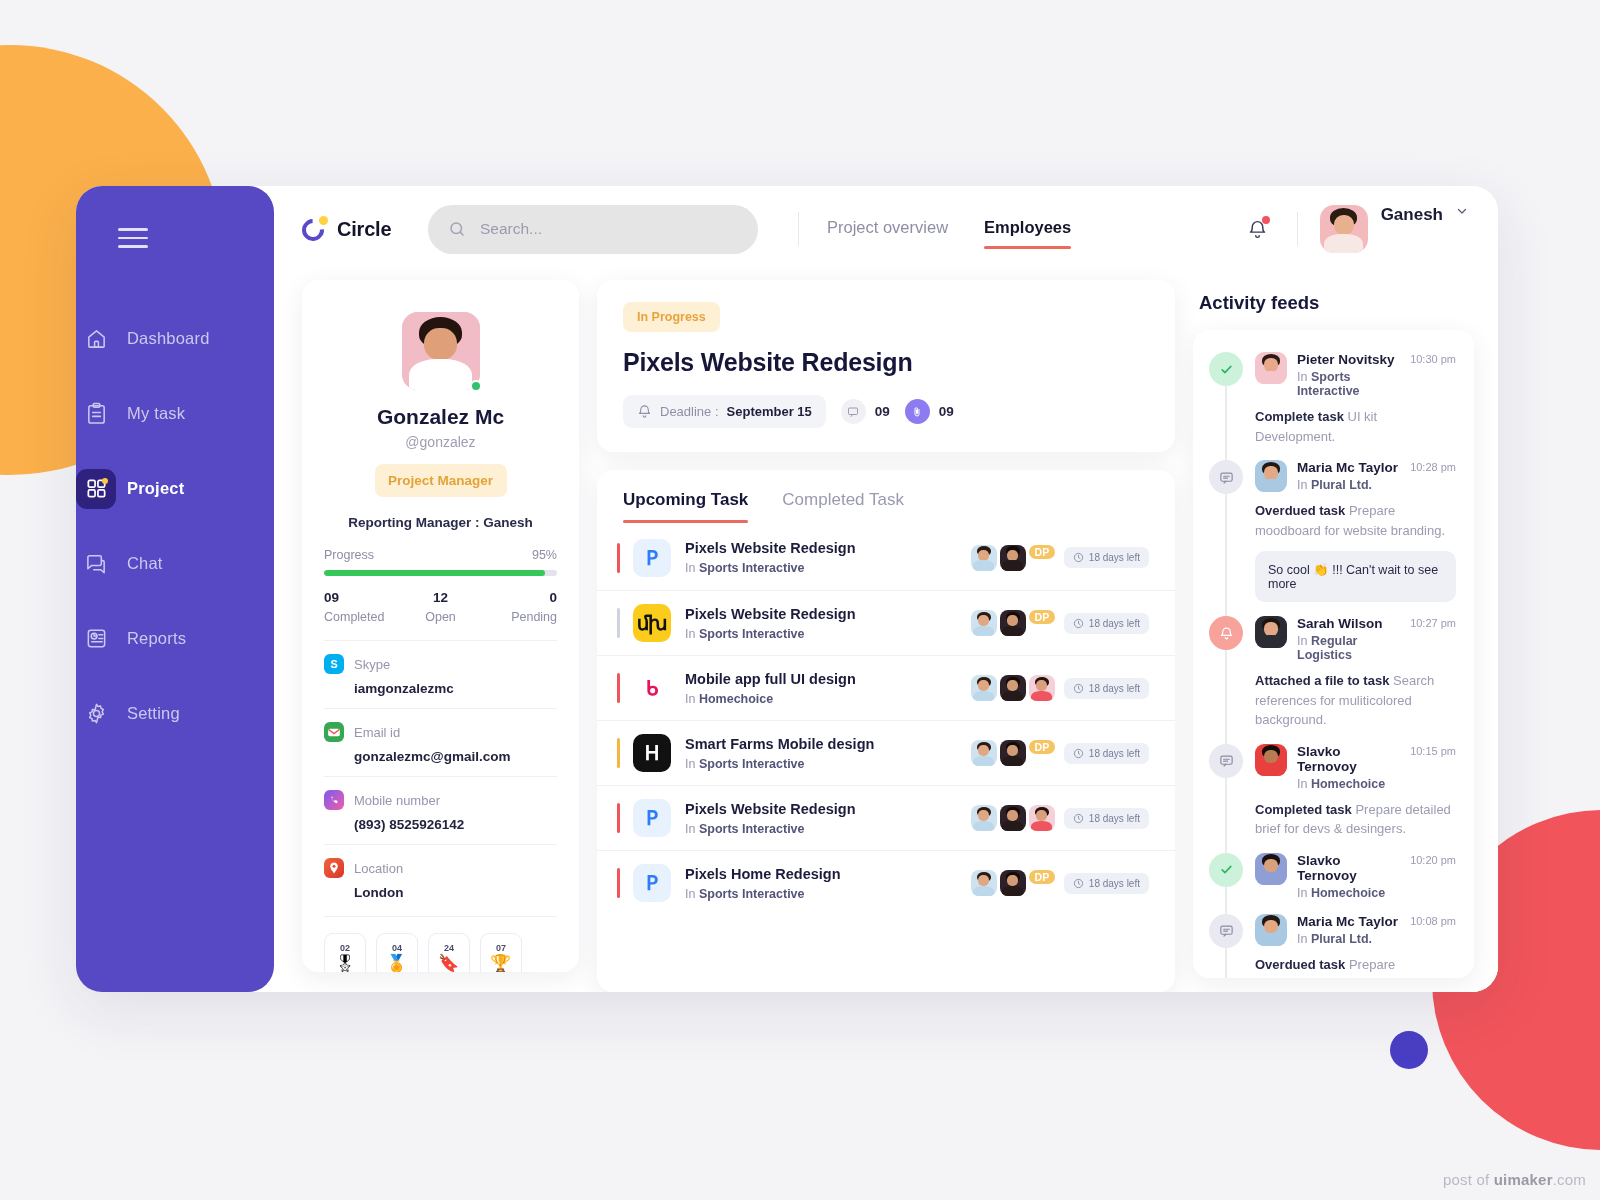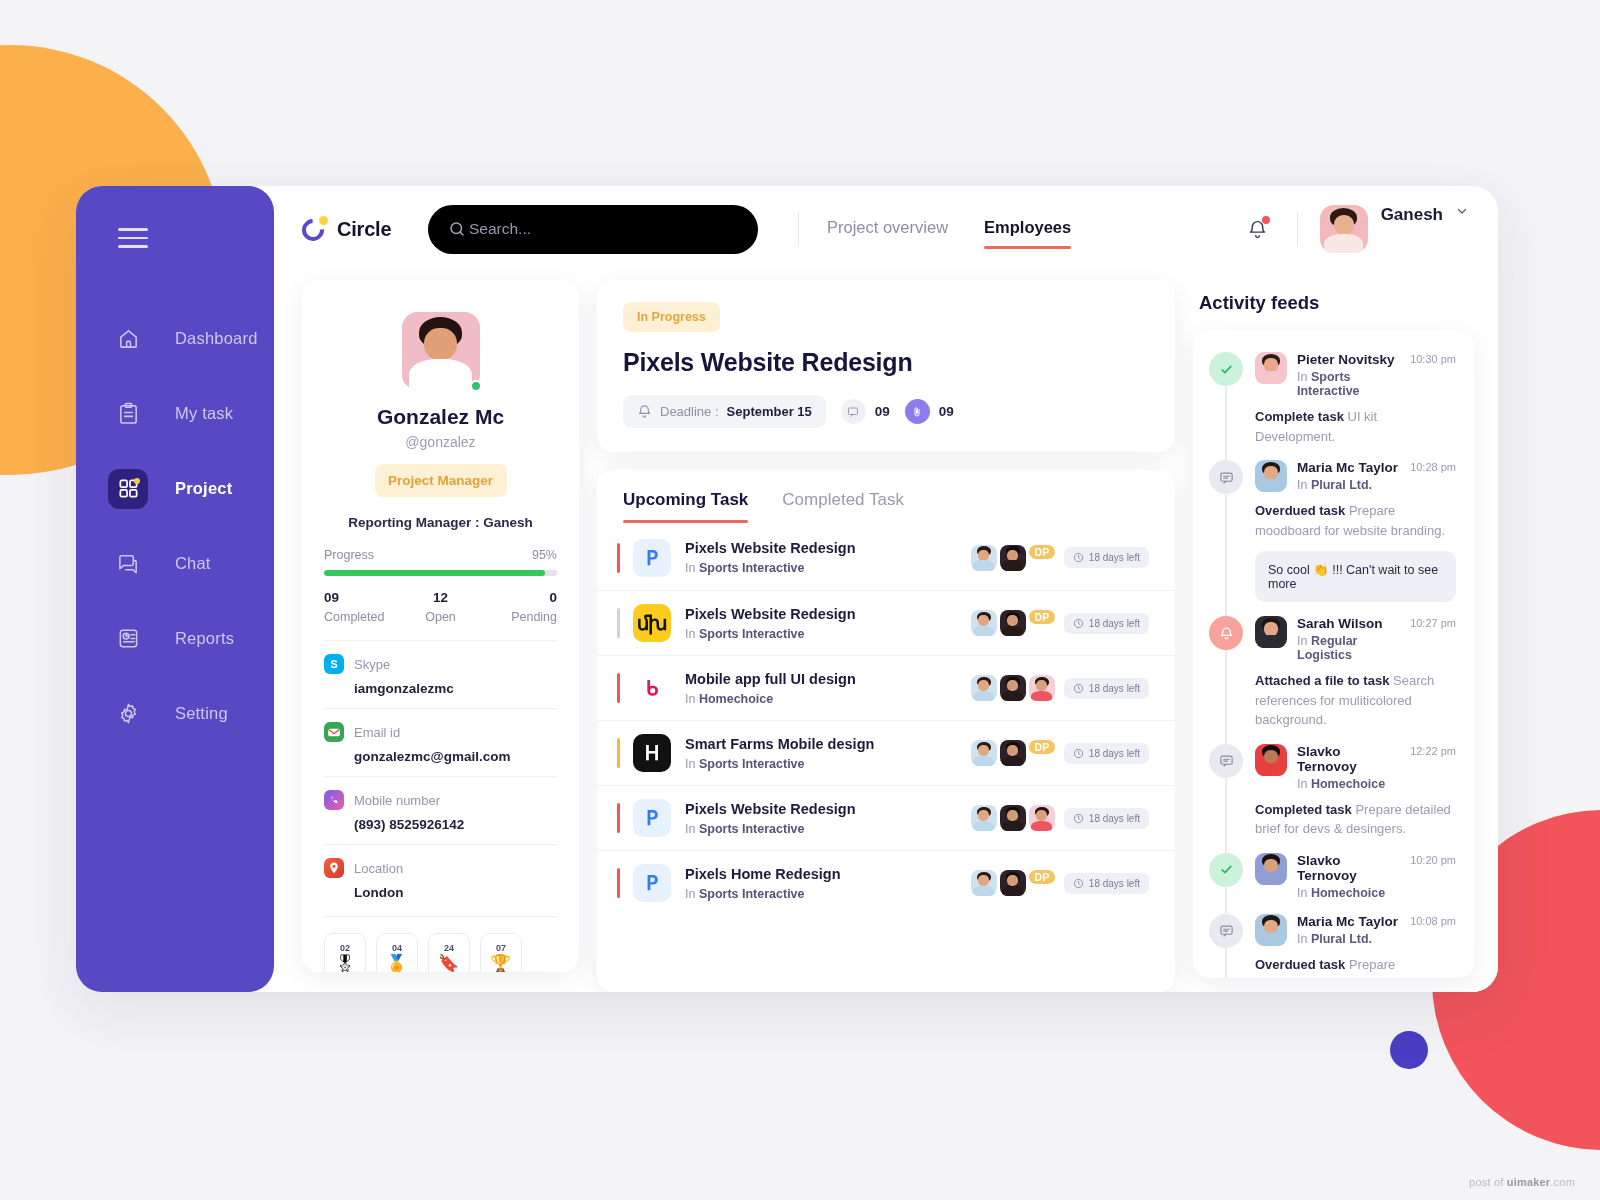--- a/index.html
+++ b/index.html
@@ -22,22 +22,22 @@
     position: absolute; left: 1432px; top: 810px;
     width: 340px; height: 340px; border-radius: 50%;
     background: #f2545b;
   }
   .dot-purple {
     position: absolute; left: 1390px; top: 1031px;
     width: 38px; height: 38px; border-radius: 50%;
     background: #4a3fc4;
   }
   .watermark {
-    position: absolute; right: 25px; bottom: 12px;
-    font-size: 11px; color: #b9b9c3; letter-spacing: .2px;
+    position: absolute; right: 14px; bottom: 12px;
+    font-size: 15px; color: #b9b9c3; letter-spacing: .2px;
   }
   .watermark b { color: #9a9aa6; font-weight: 700; }
 
   
   .window {
     position: absolute; left: 76px; top: 186px;
     width: 1422px; height: 806px;
     background: #ffffff;
     border-radius: 26px;
     box-shadow: 0 18px 60px rgba(40,40,80,.10);
@@ -53,22 +53,22 @@
     position: relative;
     z-index: 2;
   }
   .hamburger { margin: 8px 0 0 42px; width: 30px; cursor: pointer; }
   .hamburger span { display: block; height: 2.5px; background: #e4e0f8; border-radius: 2px; margin-bottom: 6px; }
   .hamburger span:nth-child(2) { width: 30px; }
   .hamburger span:nth-child(3) { width: 30px; }
 
   .nav { margin-top: 62px; }
   .nav-item {
-    display: flex; align-items: center; gap: 27px;
-    height: 58px; padding-left: 32px;
+    display: flex; align-items: center; gap: 11px;
+    height: 58px; 
     cursor: pointer; position: relative;
     margin-bottom: 17px;
   }
   .nav-ico {
     width: 40px; height: 40px; flex: 0 0 40px;
     display: flex; align-items: center; justify-content: center;
     border-radius: 11px;
   }
   .nav-ico svg { width: 23px; height: 23px; }
   .nav-label { font-size: 16.5px; color: #cdc8ee; letter-spacing: .2px; }
@@ -94,22 +94,22 @@
   .logo-ring {
     width: 22px; height: 22px; border-radius: 50%;
     border: 4px solid #5b49c9; border-top-color: transparent;
     transform: rotate(42deg); position: absolute; left: 0; top: 3px;
   }
   .logo-dot { position: absolute; right: 0px; top: 0px; width: 9px; height: 9px; border-radius: 50%; background: #ffd23f; }
   .logo-text { font-size: 20px; font-weight: 700; color: #14142b; letter-spacing: -.2px; }
 
   .search {
     margin-left: 14px; width: 330px; height: 49px;
-    background: #000000; border-radius: 26px;
-    display: flex; align-items: center; gap: 3px; padding: 0 20px;
+    background: #e5e5e5; border-radius: 26px;
+    display: flex; align-items: center; gap: 14px; padding: 0 20px;
   }
   .search svg { width: 18px; height: 18px; flex:0 0 18px; }
   .search input {
     border: 0; outline: 0; background: transparent;
     font-family: inherit; font-size: 15.5px; color: #5a5a72; width: 100%;
   }
   .search input::placeholder { color: #9a9ab0; }
 
   .divider-v { width: 1px; height: 34px; background: #e7e7ef; margin: 0 28px 0 40px; }
 
@@ -923,21 +923,21 @@
                           <span class="ph-face" style="display:block;background:#e8403f">
                             <i class="hair" style="background:#120d0a"></i>
                             <i class="skin" style="background:#b97c52"></i>
                             <i class="body" style="background:#e8403f"></i>
                           </span>
                         </span>
                         <span class="f-who">
                           <span class="f-name" style="display:block">Slavko Ternovoy</span>
                           <span class="f-in" style="display:block"><span class="fi-lab">In</span> <b>Homechoice</b></span>
                         </span>
-                        <span class="f-time">12:22 pm</span>
+                        <span class="f-time">10:15 pm</span>
                       </div>
                       <div class="f-msg"><b class="m-act">Completed task</b> <span class="m-det">Prepare detailed brief for devs &amp; desingers.</span></div>
                     </div>
                   </div>
                   <div class="feed">
                     <span class="f-mark check">
                       <svg viewBox="0 0 24 24" fill="none" stroke="#2bb863" stroke-width="2.6">
                         <path d="M5 12.5l4.5 4.5L19 7" stroke-linecap="round" stroke-linejoin="round"></path>
                       </svg>
                     </span>

